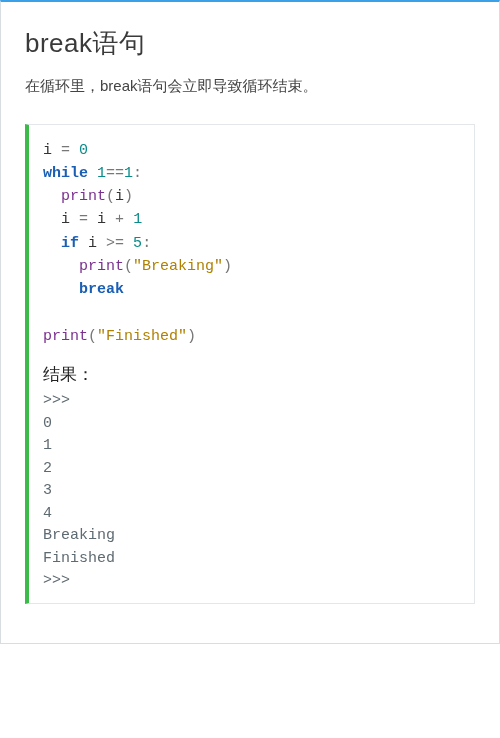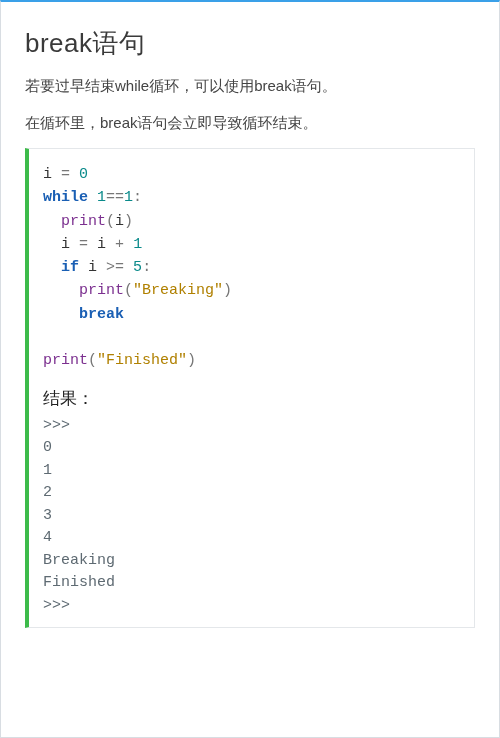--- a/index.html
+++ b/index.html
@@ -5,21 +5,21 @@
   html, body {
     margin: 0;
     padding: 0;
     background: #ffffff;
     font-family: -apple-system, "Helvetica Neue", Arial, "PingFang SC", "Microsoft YaHei", sans-serif;
     color: #333;
   }
   .page {
     box-sizing: border-box;
     width: 500px;
-    height: 738px;
+    height: 644px;
     border: 1px solid #d8dde2;
     border-top: 2px solid #3aa0e8;
     padding: 18px 24px 24px 24px;
     background: #ffffff;
     position: relative;
   }
   h1.title {
     font-size: 26px;
     font-weight: 400;
     color: #3a3a3a;
@@ -30,21 +30,21 @@
     font-size: 15px;
     color: #444;
     line-height: 1.5;
     margin: 10px 0 14px 0;
   }
   .code-block {
     border: 1px solid #e4e7ea;
     border-left: 4px solid #3dbb4a;
     background: #ffffff;
     padding: 14px 6px 10px 14px;
-    margin-top: 14px;
+    margin-top: 26px;
     font-family: "Courier New", Courier, monospace;
     font-size: 15px;
     line-height: 1.55;
   }
   .code-block pre {
     margin: 0;
     white-space: pre;
     font-family: inherit;
   }
   
@@ -78,21 +78,20 @@
     color: #555;
   }
 </style>
 </head>
 <body>
 
 <div class="page">
 
   <h1 class="title">break语句</h1>
 
-  <p class="body-text">若要过早结束while循环，可以使用break语句。</p>
   <p class="body-text">在循环里，break语句会立即导致循环结束。</p>
 
   <div class="code-block">
     <pre id="code-listing"><span><span class="tk-id">i</span> <span class="tk-op">=</span> <span class="tk-teal">0</span></span>
 <span><span class="tk-kw">while</span> <span class="tk-teal">1</span><span class="tk-op">==</span><span class="tk-teal">1</span><span class="tk-op">:</span></span>
 <span>  <span class="tk-fn">print</span><span class="tk-op">(</span><span class="tk-id">i</span><span class="tk-op">)</span></span>
 <span>  <span class="tk-id">i</span> <span class="tk-op">=</span> <span class="tk-id">i</span> <span class="tk-op">+</span> <span class="tk-teal">1</span></span>
 <span>  <span class="tk-kw">if</span> <span class="tk-id">i</span> <span class="tk-op">&gt;=</span> <span class="tk-teal">5</span><span class="tk-op">:</span></span>
 <span>    <span class="tk-fn">print</span><span class="tk-op">(</span><span class="tk-str">"Breaking"</span><span class="tk-op">)</span></span>
 <span>    <span class="tk-kw">break</span></span>

